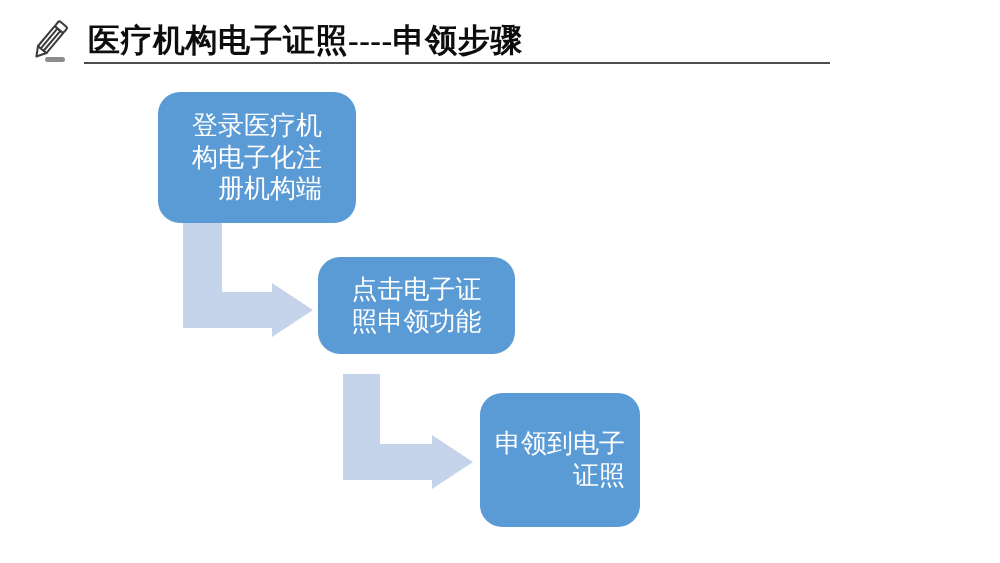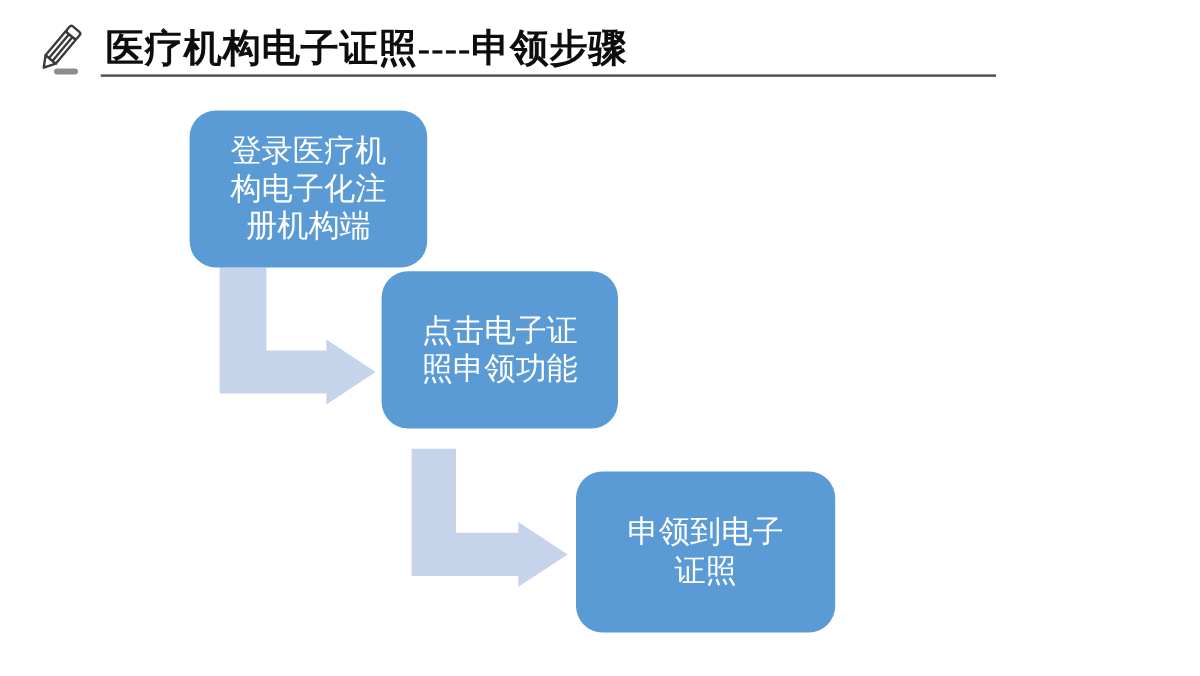--- a/index.html
+++ b/index.html
@@ -59,26 +59,26 @@
     background: var(--box-color);
     border-radius: 22px;
     display: flex;
     align-items: center;
     justify-content: center;
   }
   .flow-box .label {
     color: var(--box-text);
     font-size: 26px;
     line-height: 1.22;
-    text-align: center;
+    text-align: right;
     white-space: pre-line;
   }
   .step-1 { left: 158px; top: 92px;  width: 198px; height: 131px; }
-  .step-2 { left: 318px; top: 226px; width: 197px; height: 131px; }
-  .step-3 { left: 480px; top: 393px; width: 216px; height: 134px; }
+  .step-2 { left: 318px; top: 257px; width: 197px; height: 97px; }
+  .step-3 { left: 480px; top: 393px; width: 160px; height: 134px; }
 
   
   .arrow-layer {
     position: absolute;
     left: 0; top: 0;
     width: 1000px;
     height: 563px;
     pointer-events: none;
   }
   .arrow-layer polygon { fill: var(--arrow-color); }

